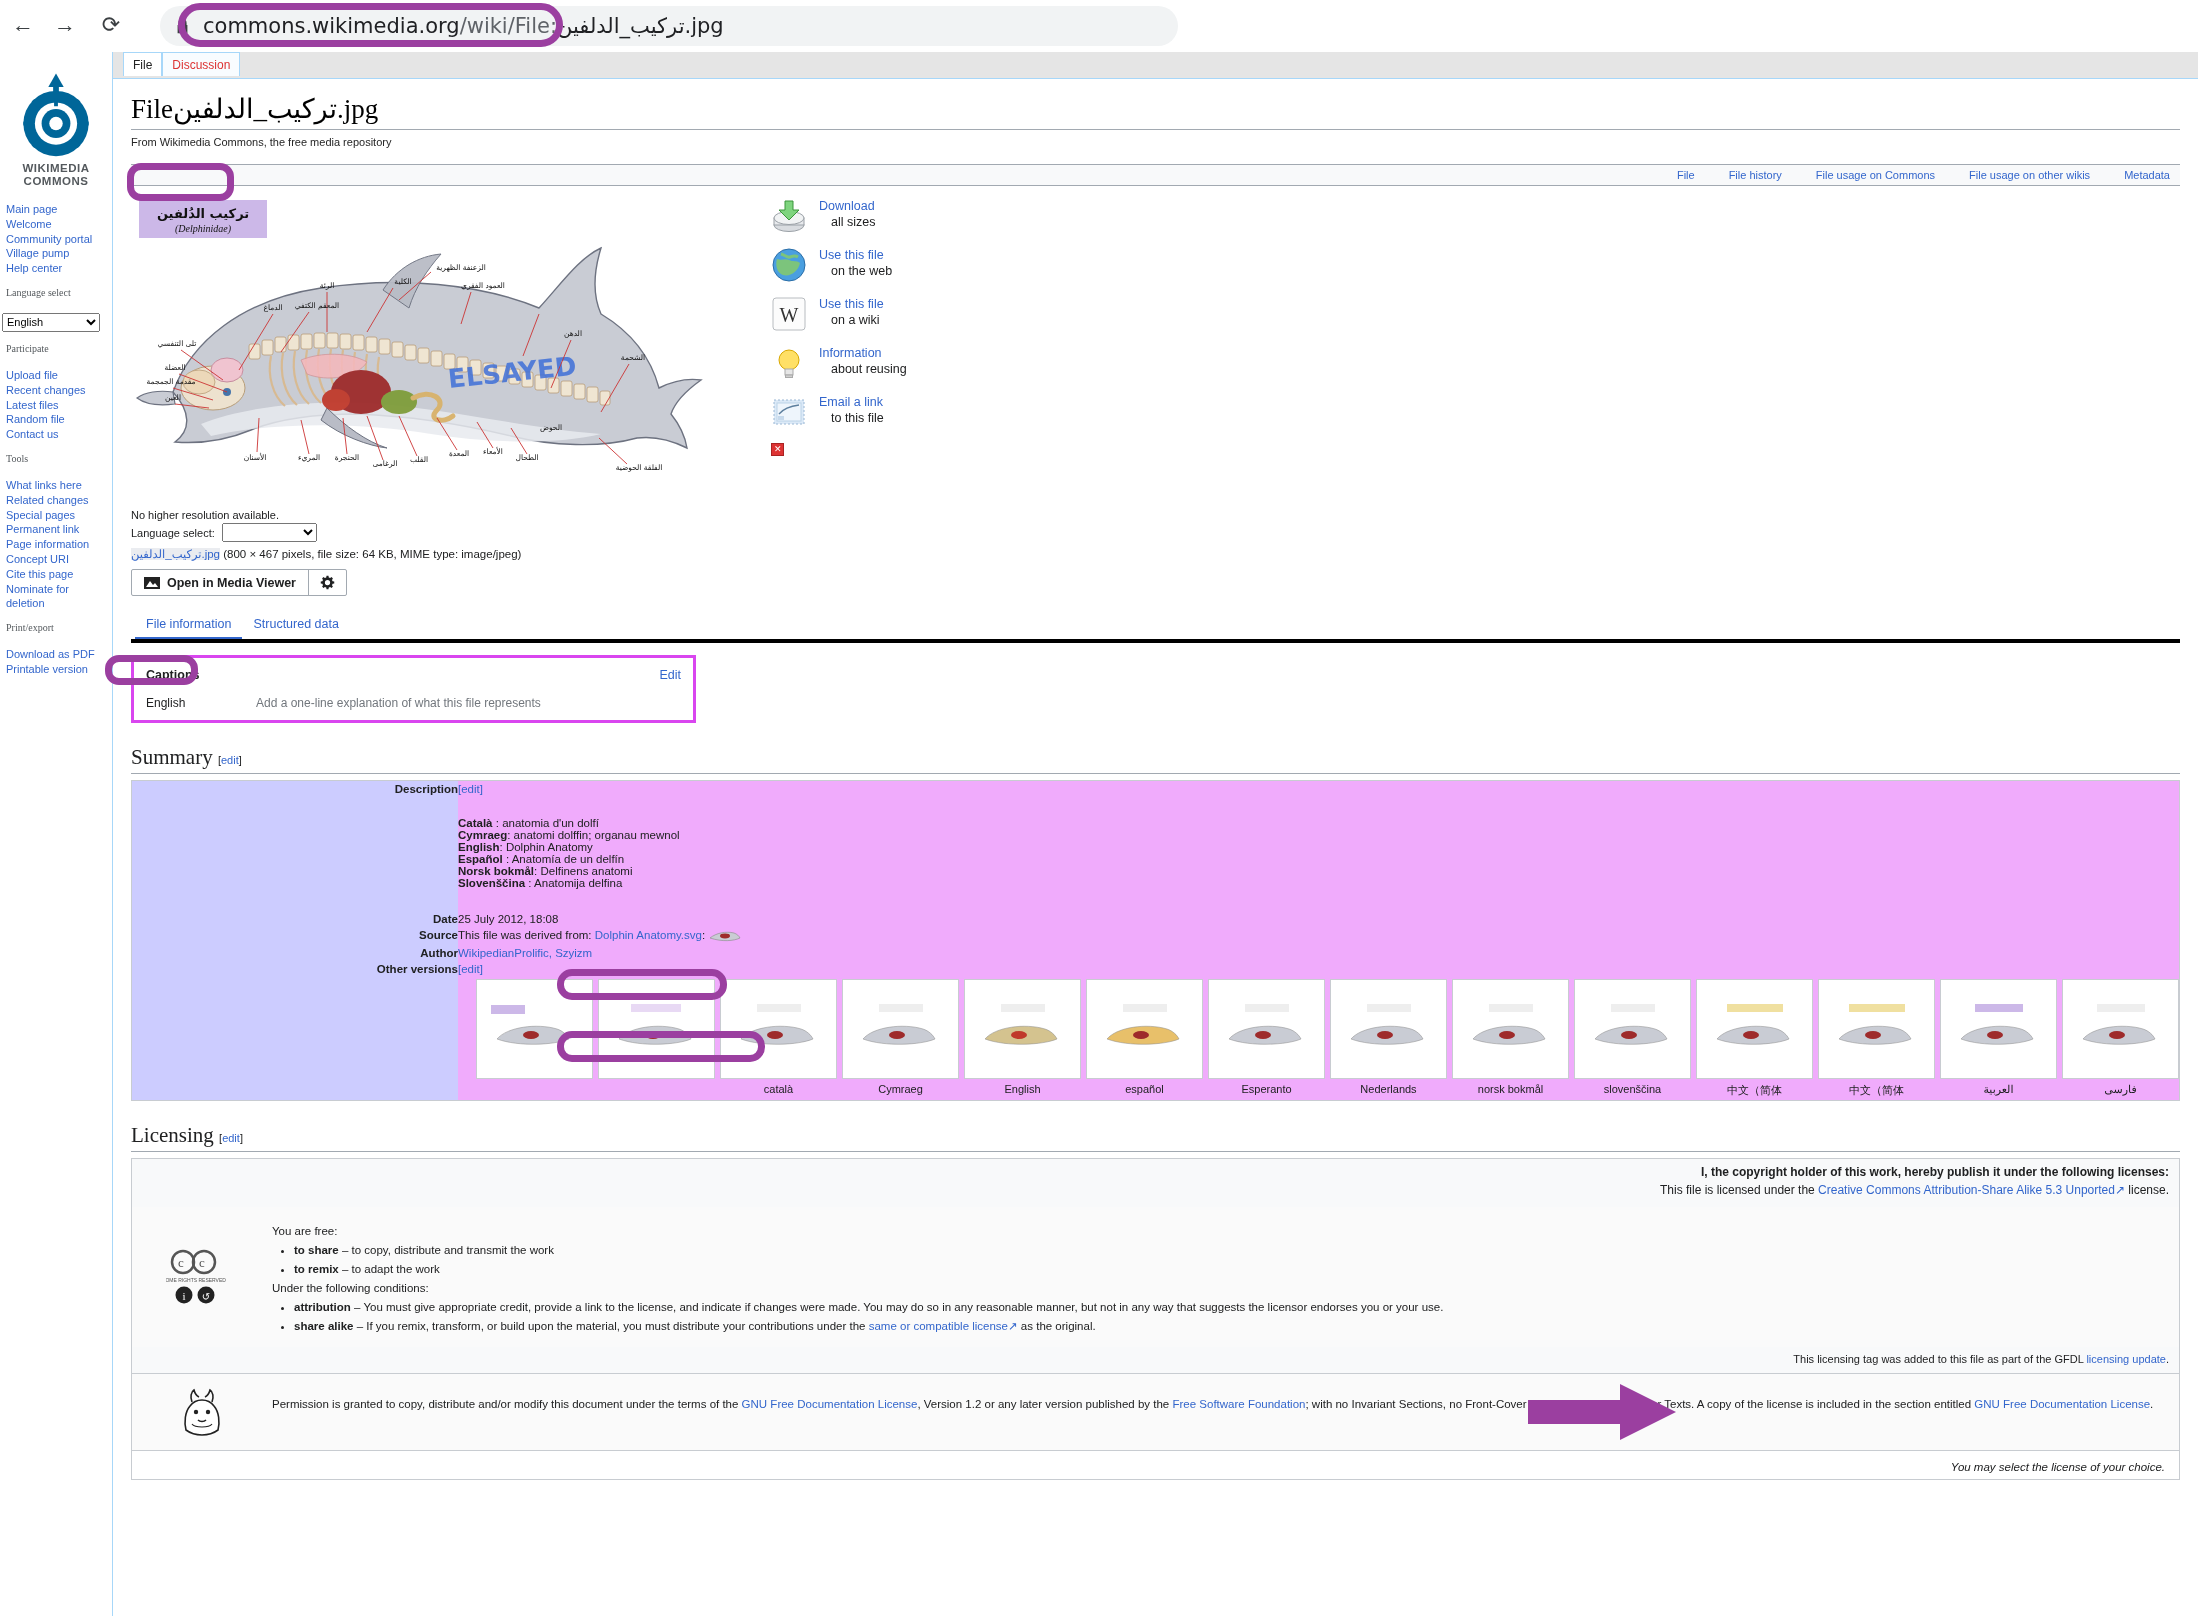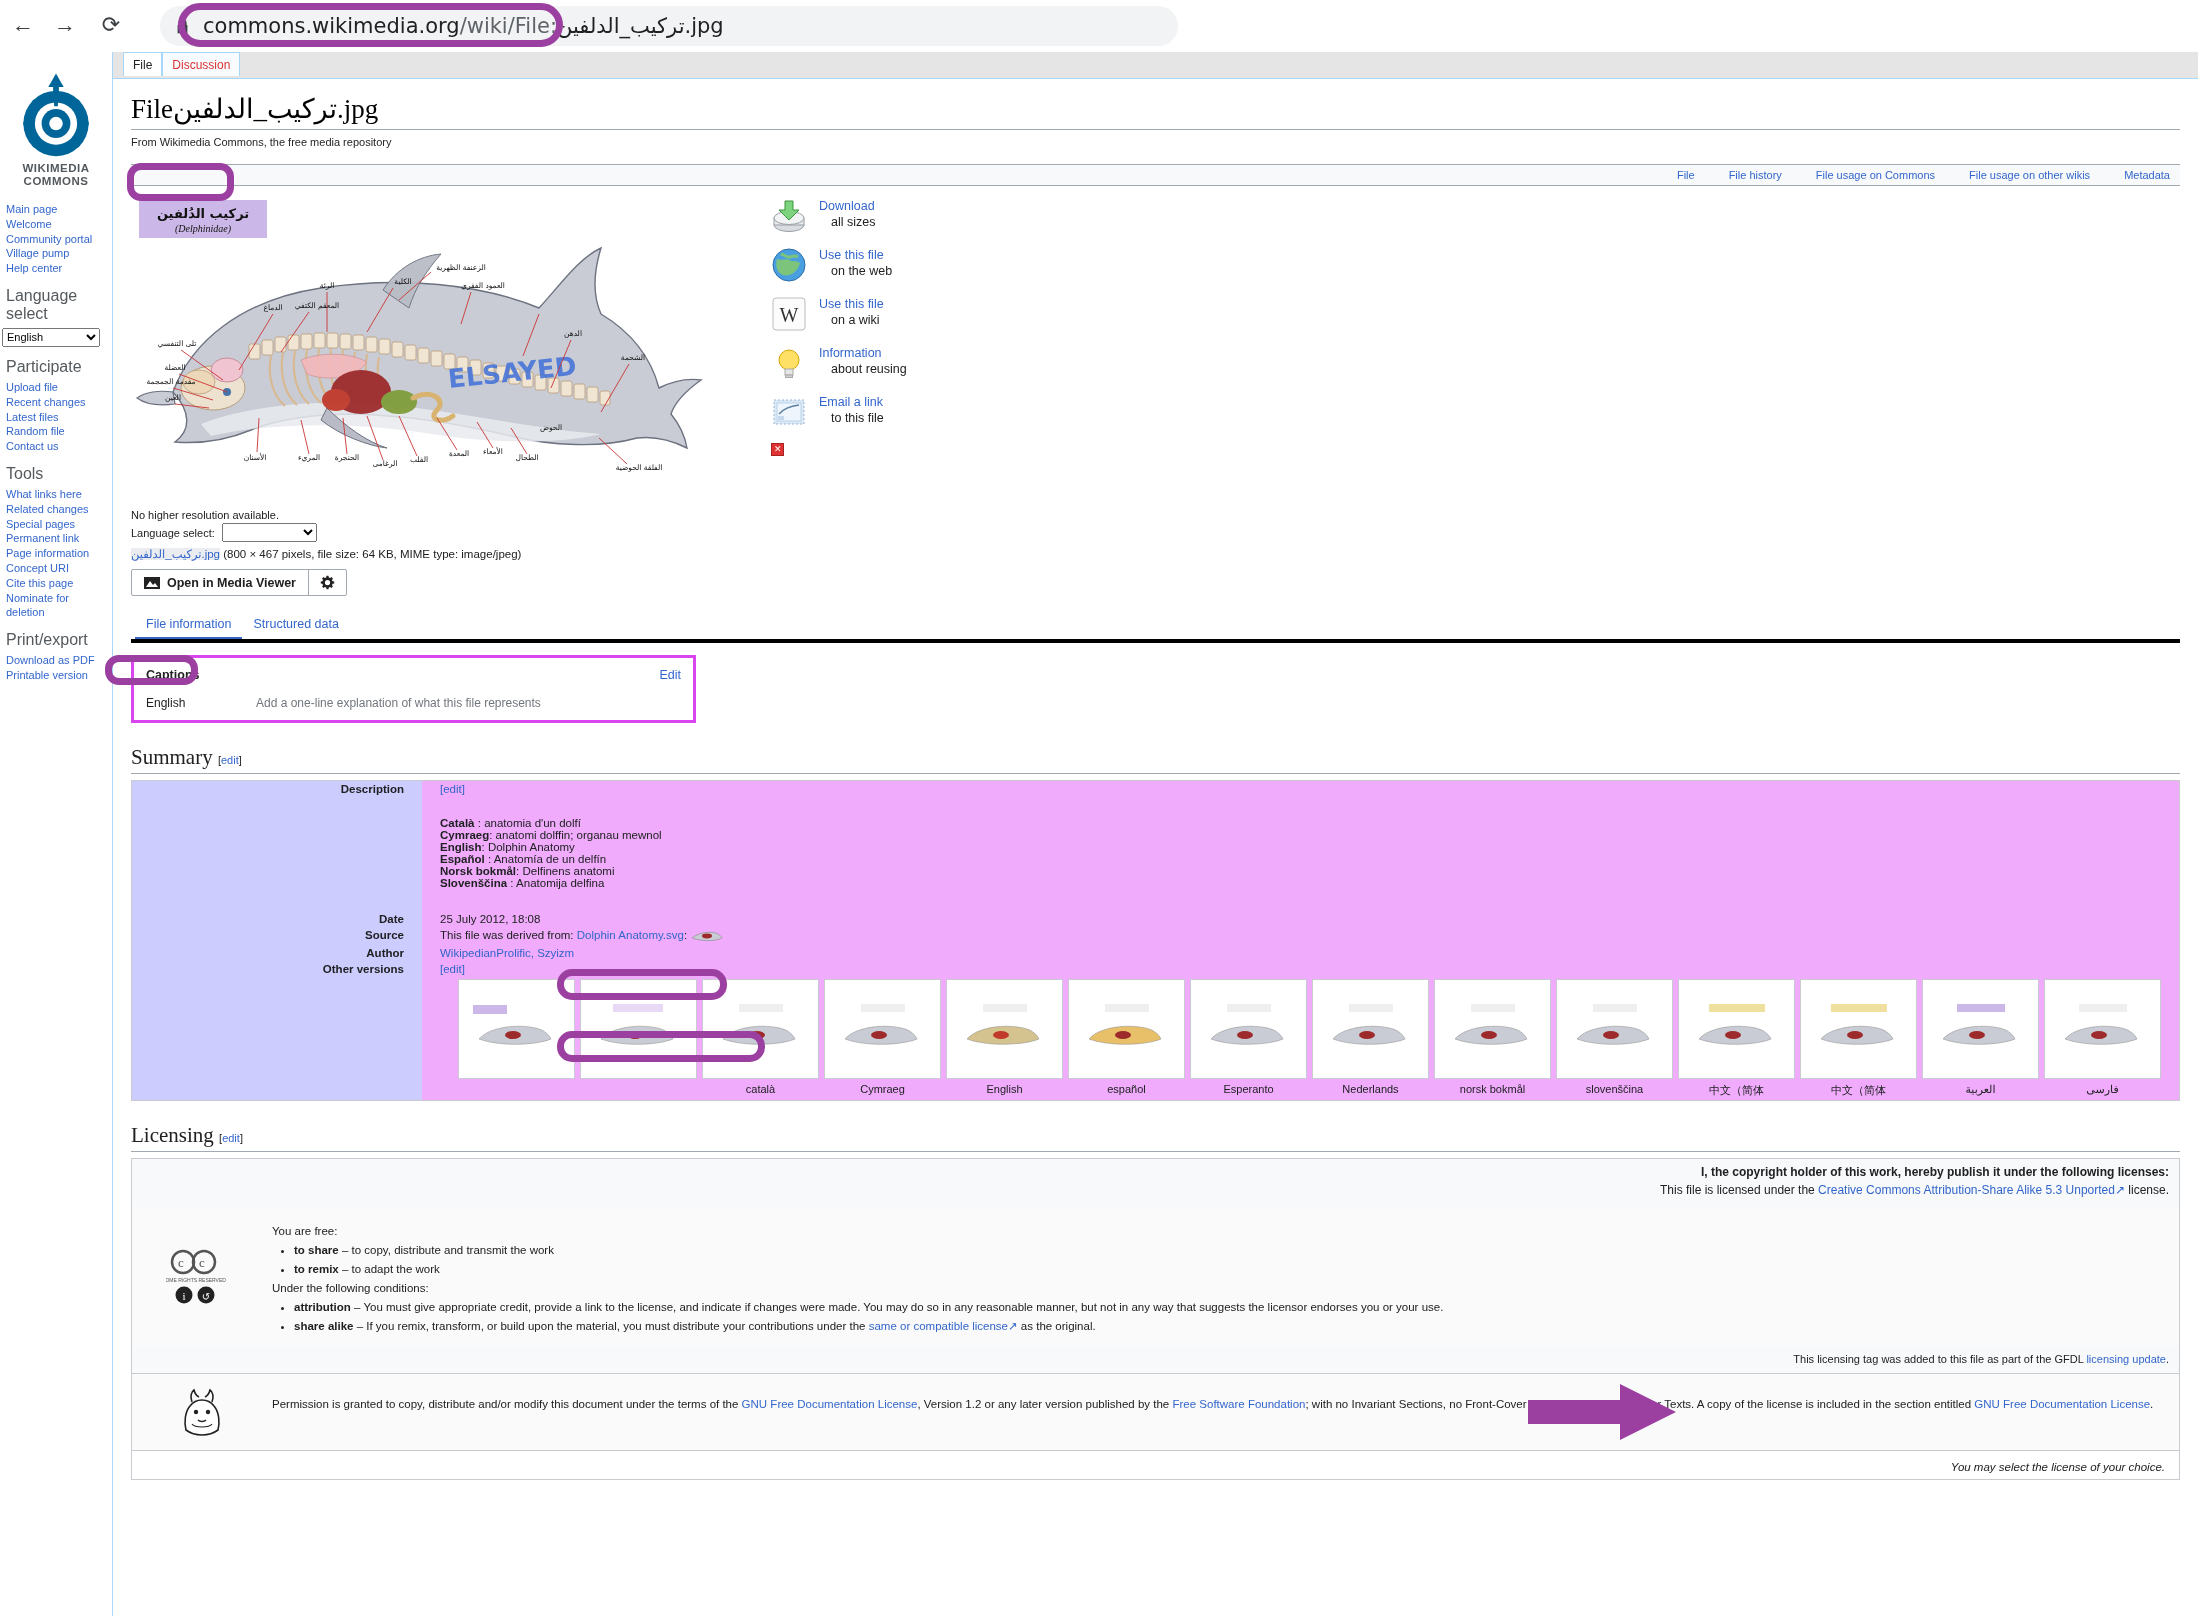--- a/index.html
+++ b/index.html
@@ -42,21 +42,21 @@
 
   
   #sidebar {
     position:absolute; left:0; top:0; width:112px; bottom:0;
     background:#fff; padding-top:6px;
   }
   #logo { width:96px; height:96px; margin:6px auto 2px; display:block; }
   .wm-title { text-align:center; font-size:11.5px; font-weight:bold;
     letter-spacing:.5px; color:#54595d; line-height:13px; margin-bottom:14px; }
   .portal { margin-bottom:11px; }
-  .portal-head { font-size:16px; color:#54595d; padding:0 6px 4px; }
+  .portal-head { font-size:10px; color:#54595d; padding:0 6px 14px;font-family:Liberation Serif, serif; }
   .portal ul { list-style:none; margin:0; padding:0 6px; }
   .portal li { font-size:11px; line-height:14.8px; }
   .portal a { color:#3366cc; text-decoration:none; cursor:pointer; }
   select.langsel {
     width:98px; font-size:11px; height:19px; margin:1px 0 0 2px;
     font-family:"Liberation Sans", sans-serif;
   }
 
   
   #content { position:absolute; left:112px; top:0; right:0; bottom:0;
@@ -147,21 +147,21 @@
   h2.secH {
     font-family:"Liberation Serif", serif; font-weight:normal; font-size:21px;
     margin:22px 0 2px 0; padding-bottom:3px; border-bottom:1px solid #a2a9b1;
   }
   h2.secH .editsec { font-family:"Liberation Sans",sans-serif; font-size:11px; color:#202122; }
   h2.secH .editsec a { color:#3366cc; cursor:pointer; }
 
   
   table.fileinfotpl { border-collapse:collapse; width:100%;
     border:1px solid #c8ccd1; background:#f8f9fa; margin-top:6px; }
-  table.fileinfotpl td { vertical-align:top; font-size:11.5px; padding:2px 18px; }
+  table.fileinfotpl td { vertical-align:top; font-size:11.5px; padding:2px 0; }
   td.lbl { width:520px; text-align:right; font-weight:bold; background:#ccccff;
     padding-right:8px; white-space:nowrap; }
   td.val { background:#f0abfc; }
   .desc-lang { font-weight:bold; }
   .lnk { color:#3366cc; cursor:pointer; }
   #an-date  { left:557px; top:917px; width:170px; height:31px; border-radius:15px; }
   #an-author{ left:557px; top:979px; width:208px; height:31px; border-radius:15px; }
 
   
   .gallery { display:flex; gap:5px; padding:4px 0 0 18px; }

